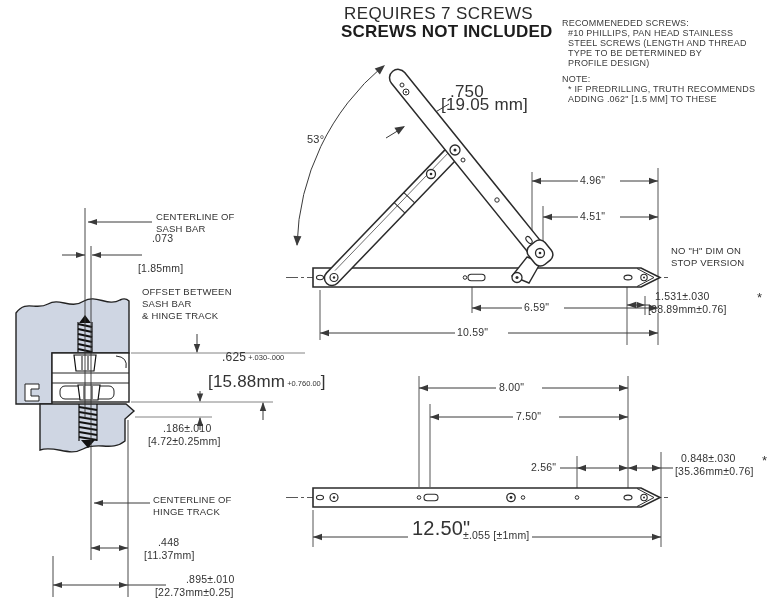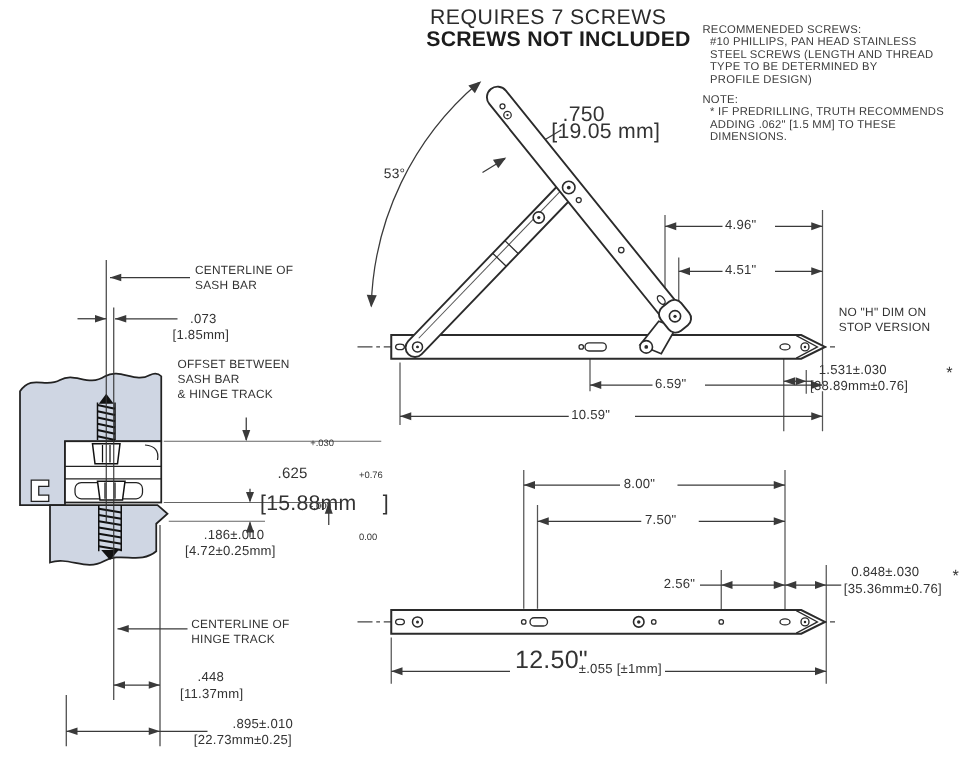--- a/index.html
+++ b/index.html
@@ -10,21 +10,21 @@
   .h1{font-size:17px;color:#2b2b2b;letter-spacing:.4px;}
   .h2{font-size:17px;font-weight:bold;color:#1c1c1c;letter-spacing:.2px;}
   .note{font-size:9px;line-height:10px;color:#3c3c3c;letter-spacing:.2px;}
   .note .ind{padding-left:6px;}
   .noteblock{position:absolute;}
   .gap{height:6px;}
   .deg{font-size:11px;color:#333;}
   .huge{font-size:20px;color:#333;}
   .fs95{font-size:9.5px;line-height:11px;}
   .star{font-size:13px;color:#333;}
-  .stack{display:inline-flex;flex-direction:column;font-size:7.5px;line-height:8px;vertical-align:middle;margin-left:2px;letter-spacing:0;gap:42px;}
+  .stack{display:inline-flex;font-size:7.5px;line-height:8px;vertical-align:middle;margin-left:2px;letter-spacing:0;}
   .v12{font-size:12px;}
   .v11{font-size:17px;}
 </style>
 </head>
 <body>
 
 <div id="canvas">
 
 <svg id="art" width="784" height="611" viewBox="0 0 784 611">
 
@@ -255,21 +255,20 @@
 <div class="noteblock note" style="left:562px;top:18px">
   <div>RECOMMENEDED SCREWS:</div>
   <div class="ind">#10 PHILLIPS, PAN HEAD STAINLESS</div>
   <div class="ind">STEEL SCREWS (LENGTH AND THREAD</div>
   <div class="ind">TYPE TO BE DETERMINED BY</div>
   <div class="ind">PROFILE DESIGN)</div>
   <div class="gap"></div>
   <div>NOTE:</div>
   <div class="ind">* IF PREDRILLING, TRUTH RECOMMENDS</div>
   <div class="ind">ADDING .062" [1.5 MM] TO THESE</div>
-  <div class="ind">DIMENSIONS.</div>
 </div>
 
 <div class="lbl deg" style="left:307px;top:133px">53°</div>
 <div class="lbl v11" style="left:450px;top:86px">.750</div>
 <div class="lbl v11" style="left:441px;top:99px">[19.05 mm]</div>
 
 <div class="lbl" style="left:580px;top:174px">4.96"</div>
 <div class="lbl" style="left:580px;top:210px">4.51"</div>
 <div class="lbl" style="left:524px;top:301px">6.59"</div>
 <div class="lbl" style="left:457px;top:326px">10.59"</div>
@@ -285,21 +284,21 @@
 <div class="lbl" style="left:531px;top:461px">2.56"</div>
 <div class="lbl" style="left:681px;top:452px">0.848±.030</div>
 <div class="lbl" style="left:675px;top:465px">[35.36mm±0.76]</div>
 <div class="lbl star" style="left:762px;top:455px">*</div>
 
 <div class="lbl huge" style="left:412px;top:522px">12.50"</div>
 <div class="lbl" style="left:463px;top:529px">±.055 [±1mm]</div>
 
 <div class="lbl fs95" style="left:156px;top:211px">CENTERLINE OF</div>
 <div class="lbl fs95" style="left:156px;top:223px">SASH BAR</div>
-<div class="lbl" style="left:152px;top:249px">.073</div>
+<div class="lbl" style="left:152px;top:232px">.073</div>
 <div class="lbl" style="left:138px;top:262px">[1.85mm]</div>
 <div class="lbl fs95" style="left:142px;top:286px">OFFSET BETWEEN</div>
 <div class="lbl fs95" style="left:142px;top:298px">SASH BAR</div>
 <div class="lbl fs95" style="left:142px;top:310px">&amp; HINGE TRACK</div>
 
 <div class="lbl" style="left:222px;top:351px"><span class="v12">.625</span><span class="stack">
         <span>+.030</span>
         <span>-.000</span>
       </span></div>
 <div class="lbl" style="left:208px;top:376px"><span class="v11">[15.88mm</span><span class="stack">

